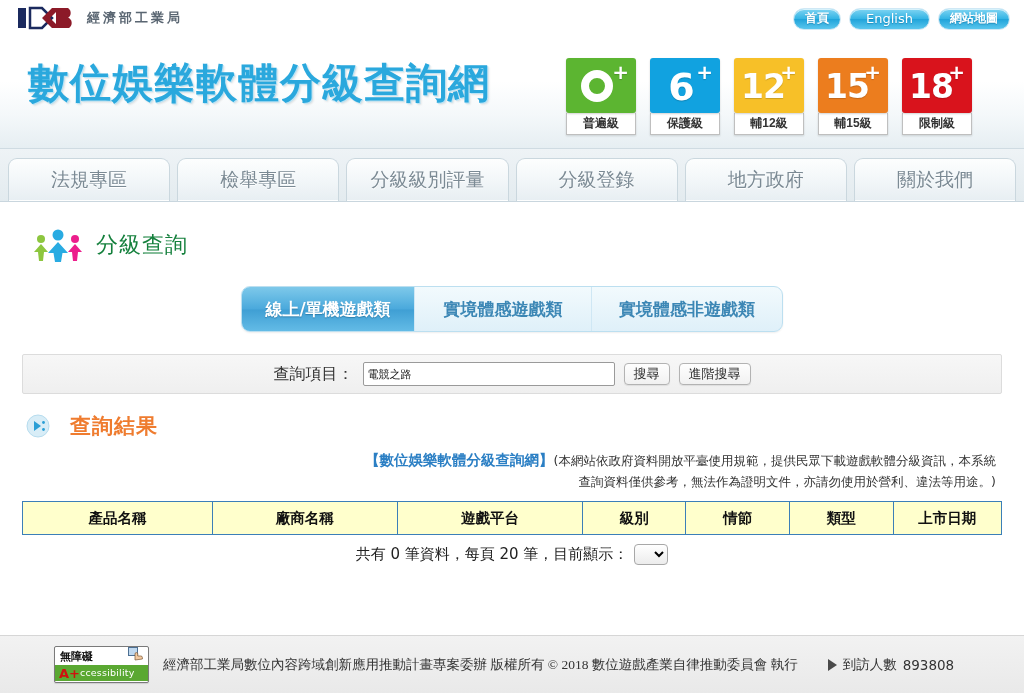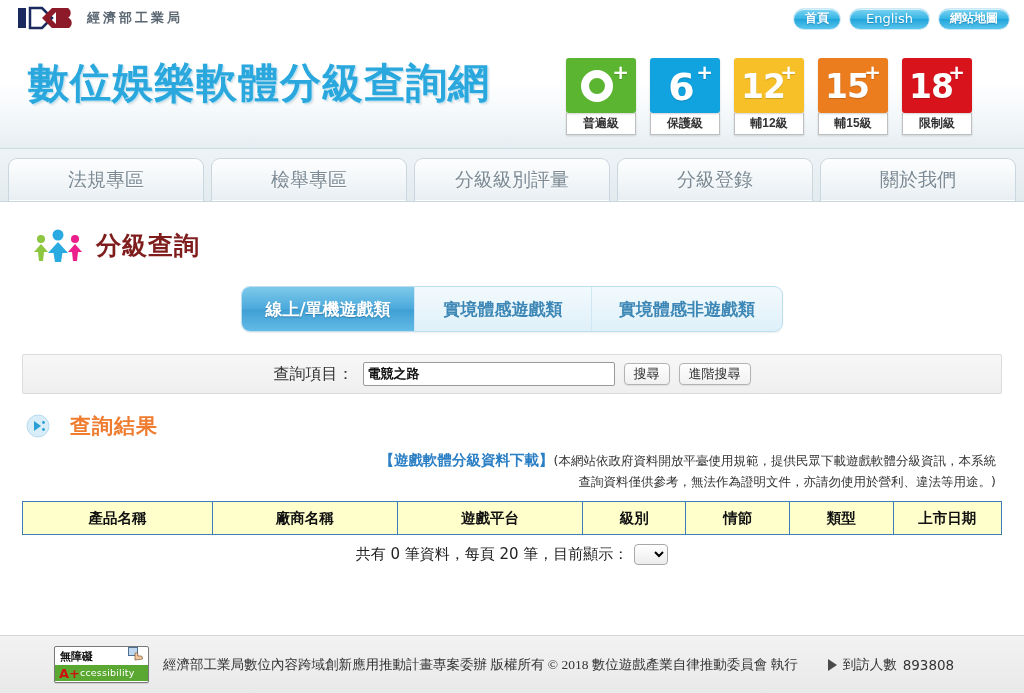--- a/index.html
+++ b/index.html
@@ -94,21 +94,21 @@
     font-family:"DejaVu Sans","Liberation Sans",sans-serif;
     white-space:nowrap;
   }
 
   
   .main{position:relative;padding:0 22px;}
 
   .section-head{display:flex;align-items:center;gap:10px;padding:26px 0 0 8px;}
   .ppl{display:block;}
   .section-title{
-    font-size:25px;font-weight:700;color:#7f1d1d;letter-spacing:1px;
+    font-size:22px;font-weight:400;color:#15803d;letter-spacing:1px;
     font-family:"DejaVu Sans","Liberation Sans",sans-serif;
   }
 
   .tabs{
     margin:24px auto 0;width:540px;height:44px;
     border-radius:9px;overflow:hidden;display:flex;
     border:1px solid #bcdff0;
     background:linear-gradient(to bottom,#f2fafd 0%,#dff0f9 100%);
     box-shadow:0 1px 2px rgba(0,0,0,.07);
     justify-content:flex-end;
@@ -132,22 +132,22 @@
 
   .searchbar{
     margin:22px 0 0;height:38px;
     background:linear-gradient(to bottom,#f7f7f7 0%,#efefef 100%);
     border:1px solid #dcdcdc;border-radius:2px;
     display:flex;align-items:center;justify-content:center;gap:9px;
   }
   .search-label{font-size:16px;color:#333;font-family:"DejaVu Sans","Liberation Sans",sans-serif;}
   .search-input{
     width:242px;height:20px;border:1px solid #9a9a9a;background:#fff;
-    font-size:13px;color:#111;padding:1px 4px;border-radius:2px;
-    font-family:"DejaVu Sans","Liberation Sans",sans-serif;outline:none;font-weight:bold;
+    font-size:11px;color:#111;padding:1px 4px;border-radius:2px;
+    font-family:"DejaVu Sans","Liberation Sans",sans-serif;outline:none;
   }
   .btn{
     height:22px;min-width:44px;padding:0 9px;border-radius:4px;
     border:1px solid #b3b3b3;
     background:linear-gradient(to bottom,#fefefe 0%,#f1f1f1 100%);
     font-size:13px;color:#2b2b2b;cursor:pointer;
     font-family:"DejaVu Sans","Liberation Sans",sans-serif;
     box-shadow:0 1px 1px rgba(0,0,0,.08);
   }
 
@@ -291,20 +291,21 @@
         <div class="cap">限制級</div>
       </div>
     </div>
   </div>
 
   <div class="nav">
     <div class="nav-item">法規專區</div>
     <div class="nav-item">檢舉專區</div>
     <div class="nav-item">分級級別評量</div>
     <div class="nav-item">分級登錄</div>
+    <div class="nav-item">地方政府</div>
     <div class="nav-item">關於我們</div>
   </div>
 
   <div class="main">
 
     <div class="section-head">
       <span>
         <svg class="ppl" width="56" height="34" viewBox="0 0 56 34">
           <g fill="#8dc63f">
             <circle cx="11" cy="11" r="4"></circle>
@@ -342,21 +343,21 @@
           <circle cx="12" cy="12" r="11" fill="#d8edf7" stroke="#b6dcee" stroke-width="1"></circle>
           <path d="M8 7 l7 5 l-7 5 z" fill="#2a9fd6"></path>
           <circle cx="17.5" cy="8.5" r="1.4" fill="#2a9fd6"></circle>
           <circle cx="17.5" cy="15.5" r="1.4" fill="#2a9fd6"></circle>
         </svg>
       </span>
       <span class="result-title">查詢結果</span>
     </div>
 
     <div class="notice">
-      <a>【遊戲軟體分級資料下載】</a><span>(本網站依政府資料開放平臺使用規範，提供民眾下載遊戲軟體分級資訊，本系統</span><br>
+      <a>【數位娛樂軟體分級查詢網】</a><span>(本網站依政府資料開放平臺使用規範，提供民眾下載遊戲軟體分級資訊，本系統</span><br>
       <span>查詢資料僅供參考，無法作為證明文件，亦請勿使用於營利、違法等用途。)</span>
     </div>
 
     <table class="result">
       <thead>
         <tr>
           <th style="width:19.5%">產品名稱</th>
           <th style="width:19%">廠商名稱</th>
           <th style="width:19%">遊戲平台</th>
           <th style="width:10.5%">級別</th>

